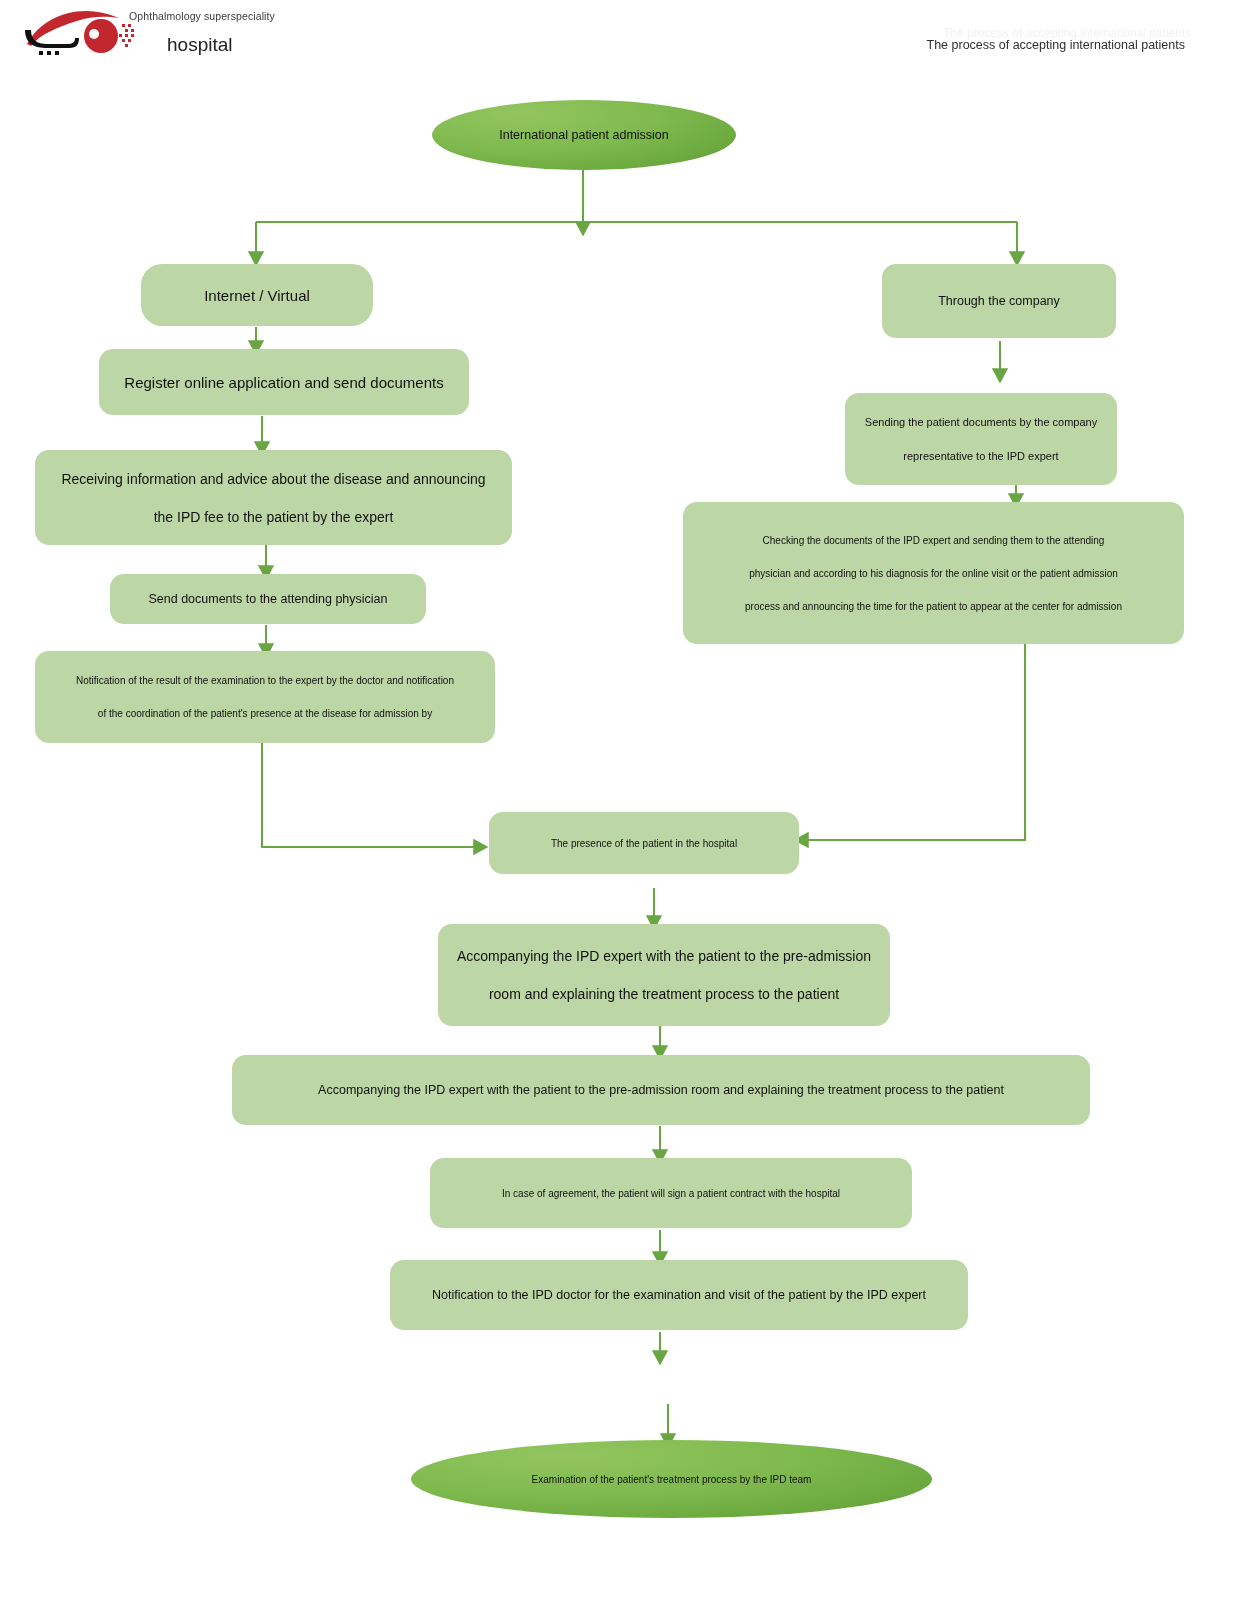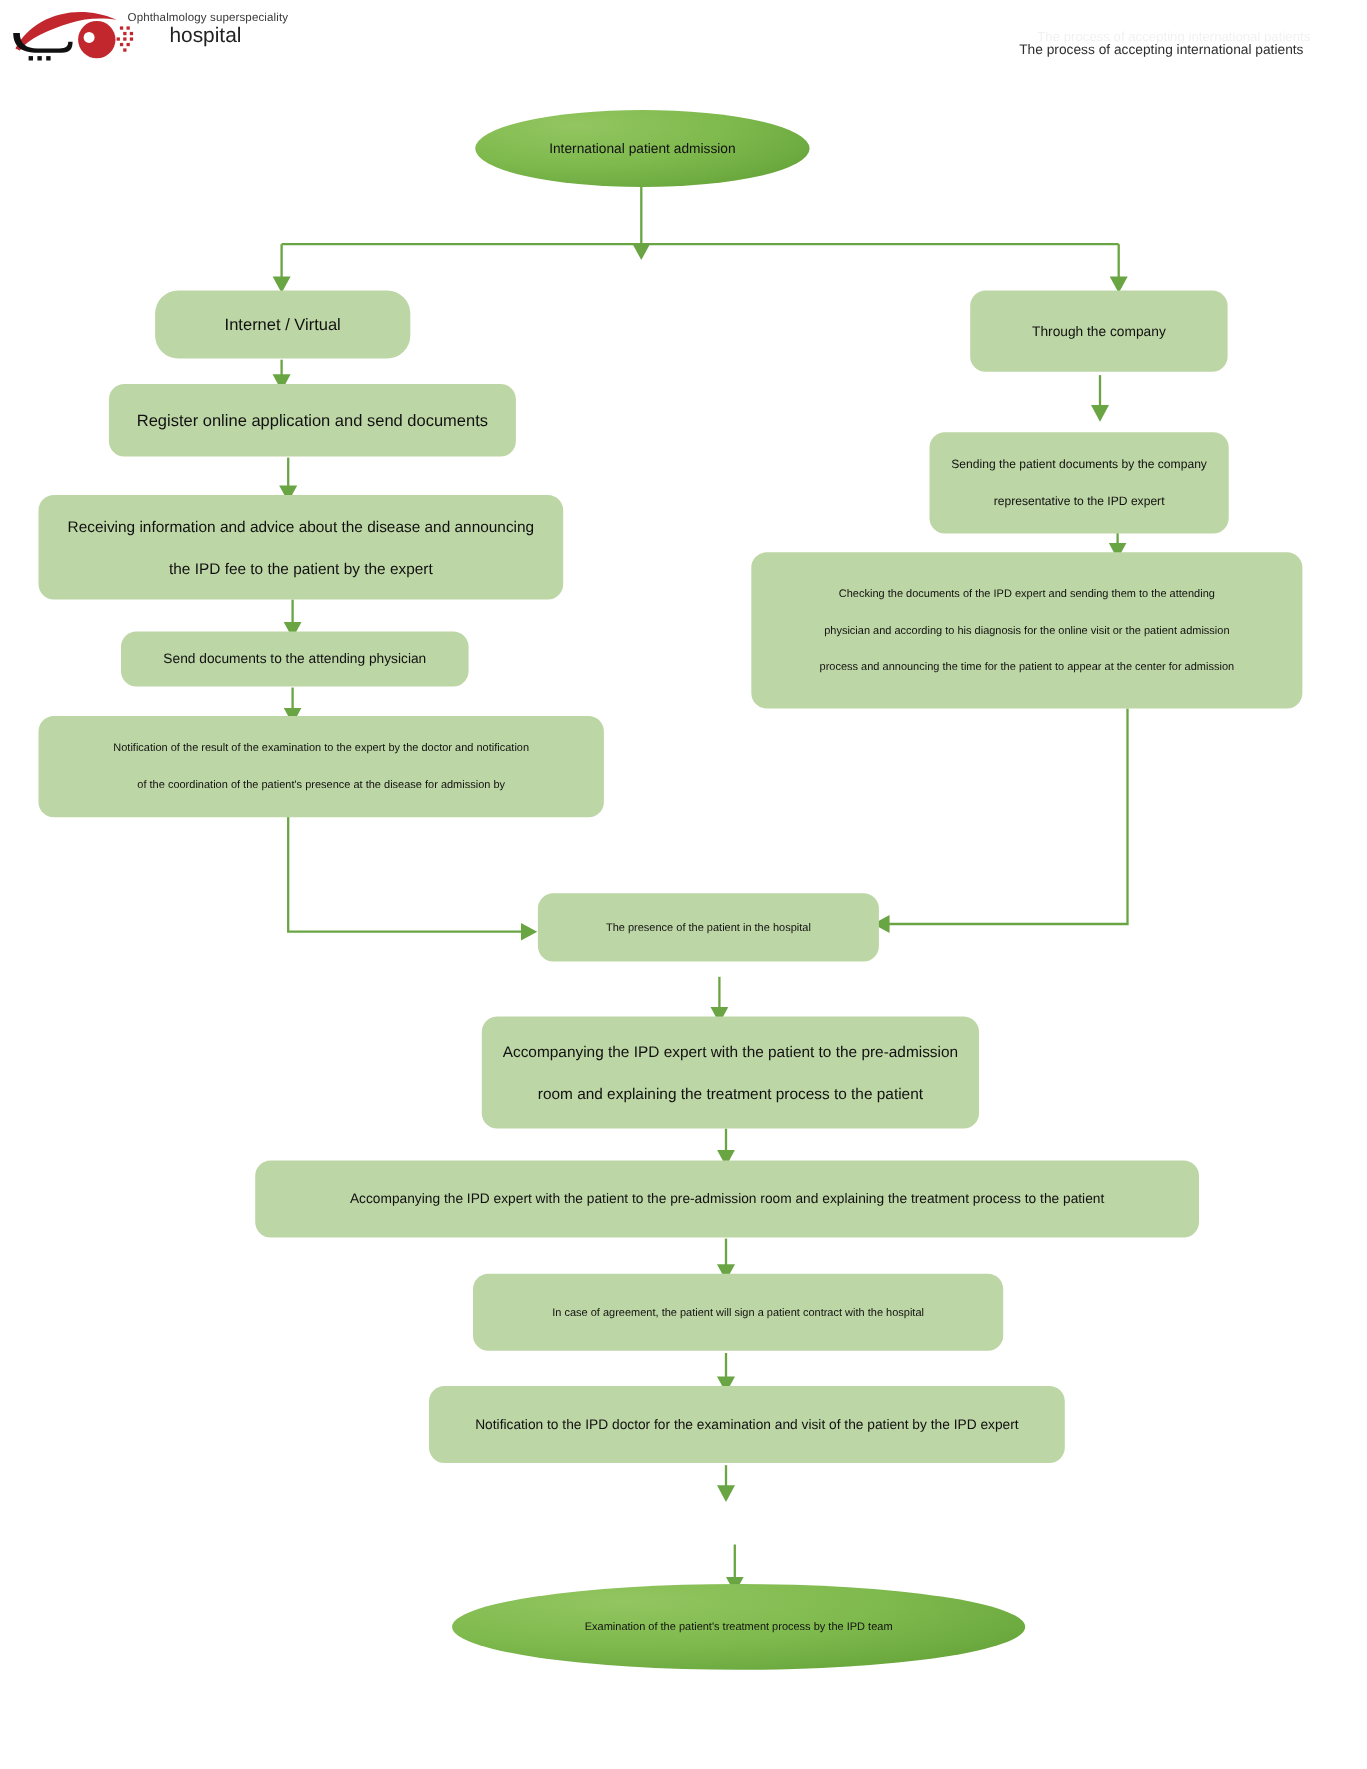--- a/index.html
+++ b/index.html
@@ -16,21 +16,21 @@
     position: relative;
     width: 1243px;
     height: 1608px;
     overflow: hidden;
     background: #ffffff;
   }
 
   
   #brand {
     position: absolute;
-    left: 8px;
+    left: 21px;
     top: 4px;
     width: 330px;
     height: 56px;
     text-decoration: underline;
   }
   #brand-mark {
     position: absolute;
     left: 0;
     top: 0;
     width: 150px;
@@ -44,21 +44,21 @@
   }
   .brand-line1 {
     font-size: 10.5px;
     color: #3a3a3a;
     letter-spacing: .1px;
     white-space: nowrap;
   }
   .brand-line2 {
     font-size: 19px;
     color: #222;
-    margin-top: 0;
+    margin-top: 12px;
     margin-left: 38px;
   }
 
   #doc-title {
     position: absolute;
     right: 58px;
     top: 38px;
     font-size: 12.5px;
     color: #2f2f2f;
     white-space: nowrap;
@@ -212,21 +212,21 @@
 
   <div class="node fs-14" style="left:35px; top:450px; width:477px; height:95px;">
     <span class="ln">Receiving information and advice about the disease and announcing</span>
     <span class="ln">the IPD fee to the patient by the expert</span>
   </div>
 
   <div class="node fs-12" style="left:110px; top:574px; width:316px; height:50px;">
     <span class="ln">Send documents to the attending physician</span>
   </div>
 
-  <div class="node fs-10" style="left:35px; top:651px; width:514px; height:92px;">
+  <div class="node fs-10" style="left:35px; top:651px; width:460px; height:92px;">
     <span class="ln">Notification of the result of the examination to the expert by the doctor and notification</span>
     <span class="ln">of the coordination of the patient's presence at the disease for admission by</span>
   </div>
 
   <div class="node fs-11" style="left:845px; top:393px; width:272px; height:92px;">
     <span class="ln">Sending the patient documents by the company</span>
     <span class="ln">representative to the IPD expert</span>
   </div>
 
   <div class="node fs-10" style="left:683px; top:502px; width:501px; height:142px;">

